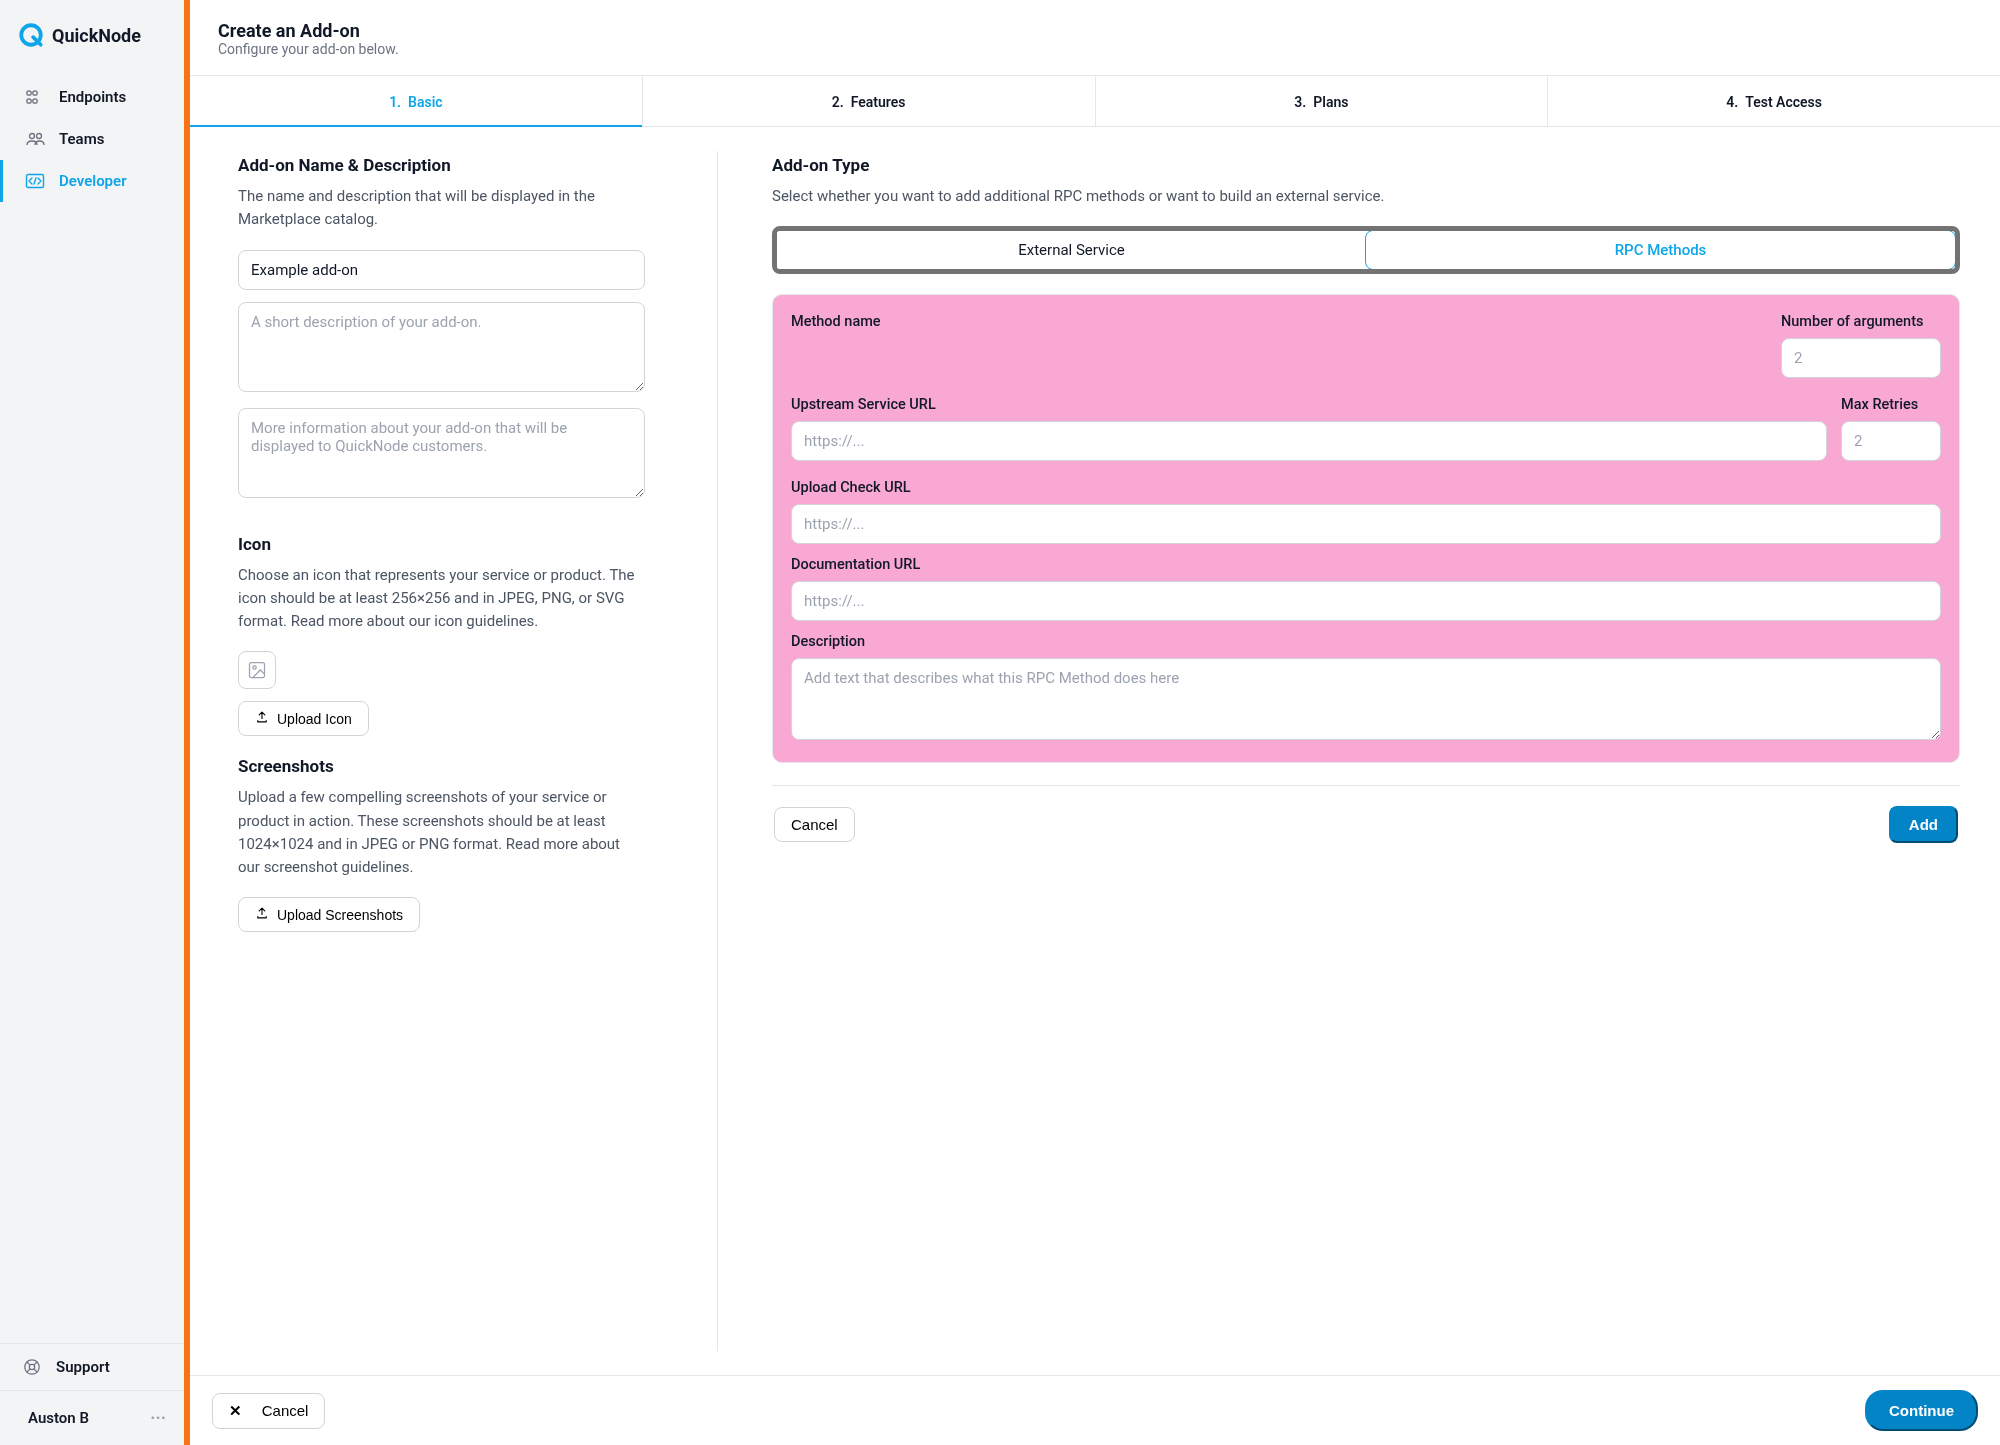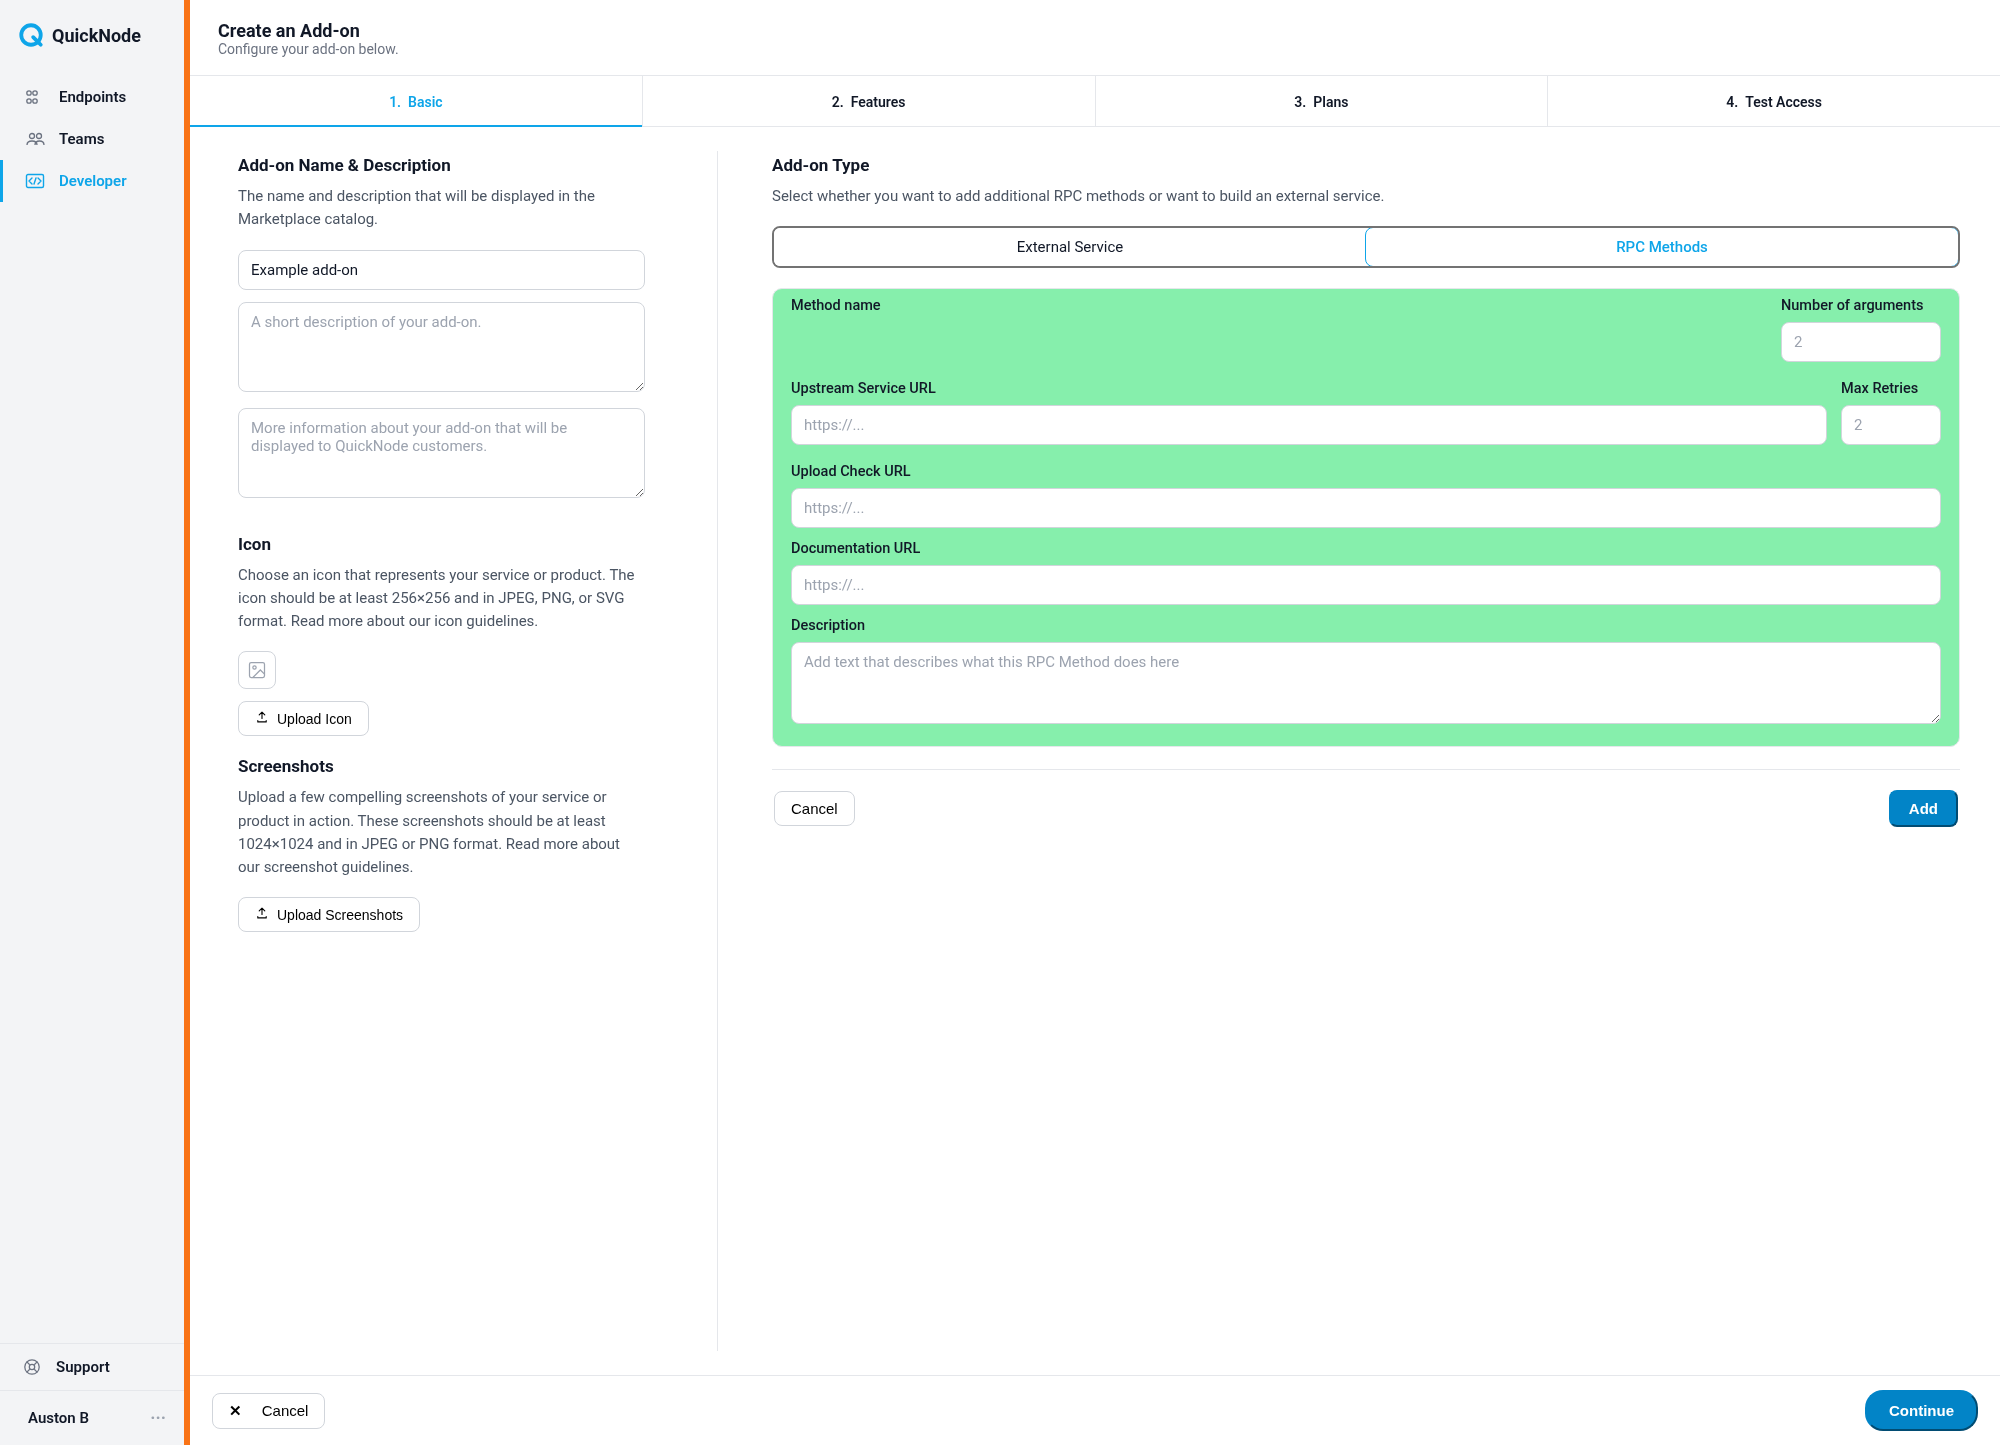--- a/index.html
+++ b/index.html
@@ -125,35 +125,35 @@
   .btn-primary {
     background: #0284c7; color: #fff; border-color: #0284c7;
     padding: 10px 22px; font-size: 15px; font-weight: 600;
   }
   .btn-sm-primary {
     background: #0284c7; color: #fff; border-color: #0284c7;
     padding: 8px 18px; font-size: 15px; font-weight: 600; border-radius: 8px;
   }
 
   .segmented {
-    display: flex; border: 2px solid #737373; border-radius: 8px; overflow: hidden;
+    display: flex; border: 5px solid #737373; border-radius: 8px; overflow: hidden;
     margin-bottom: 20px;
   }
   .segmented-item {
     flex: 1; text-align: center; padding: 10px 0; font-size: 15px; cursor: pointer;
     background: #fff;
   }
   .segmented-item.active {
     color: #0ea5e9; border: 1.5px solid #0ea5e9; border-radius: 8px; margin: -1px;
     font-weight: 500;
   }
 
   .form-panel {
-    background: #86efac; border: 1px solid #e5e7eb; border-radius: 10px;
-    padding: 8px 18px 10px;
+    background: #f9a8d4; border: 1px solid #e5e7eb; border-radius: 10px;
+    padding: 18px 18px 10px;
   }
   .form-row { display: flex; gap: 14px; margin-bottom: 6px; }
   .form-group { flex: 1; display: flex; flex-direction: column; }
   .form-group.sm { flex: 0 0 160px; }
   .form-group.xs { flex: 0 0 100px; }
   .label { font-size: 14.5px; font-weight: 500; color: #111827; margin-bottom: 8px; display: block; }
   .form-group .input, .form-group .textarea { margin-bottom: 12px; }
 
   .panel-actions {
     display: flex; justify-content: space-between; align-items: center;

